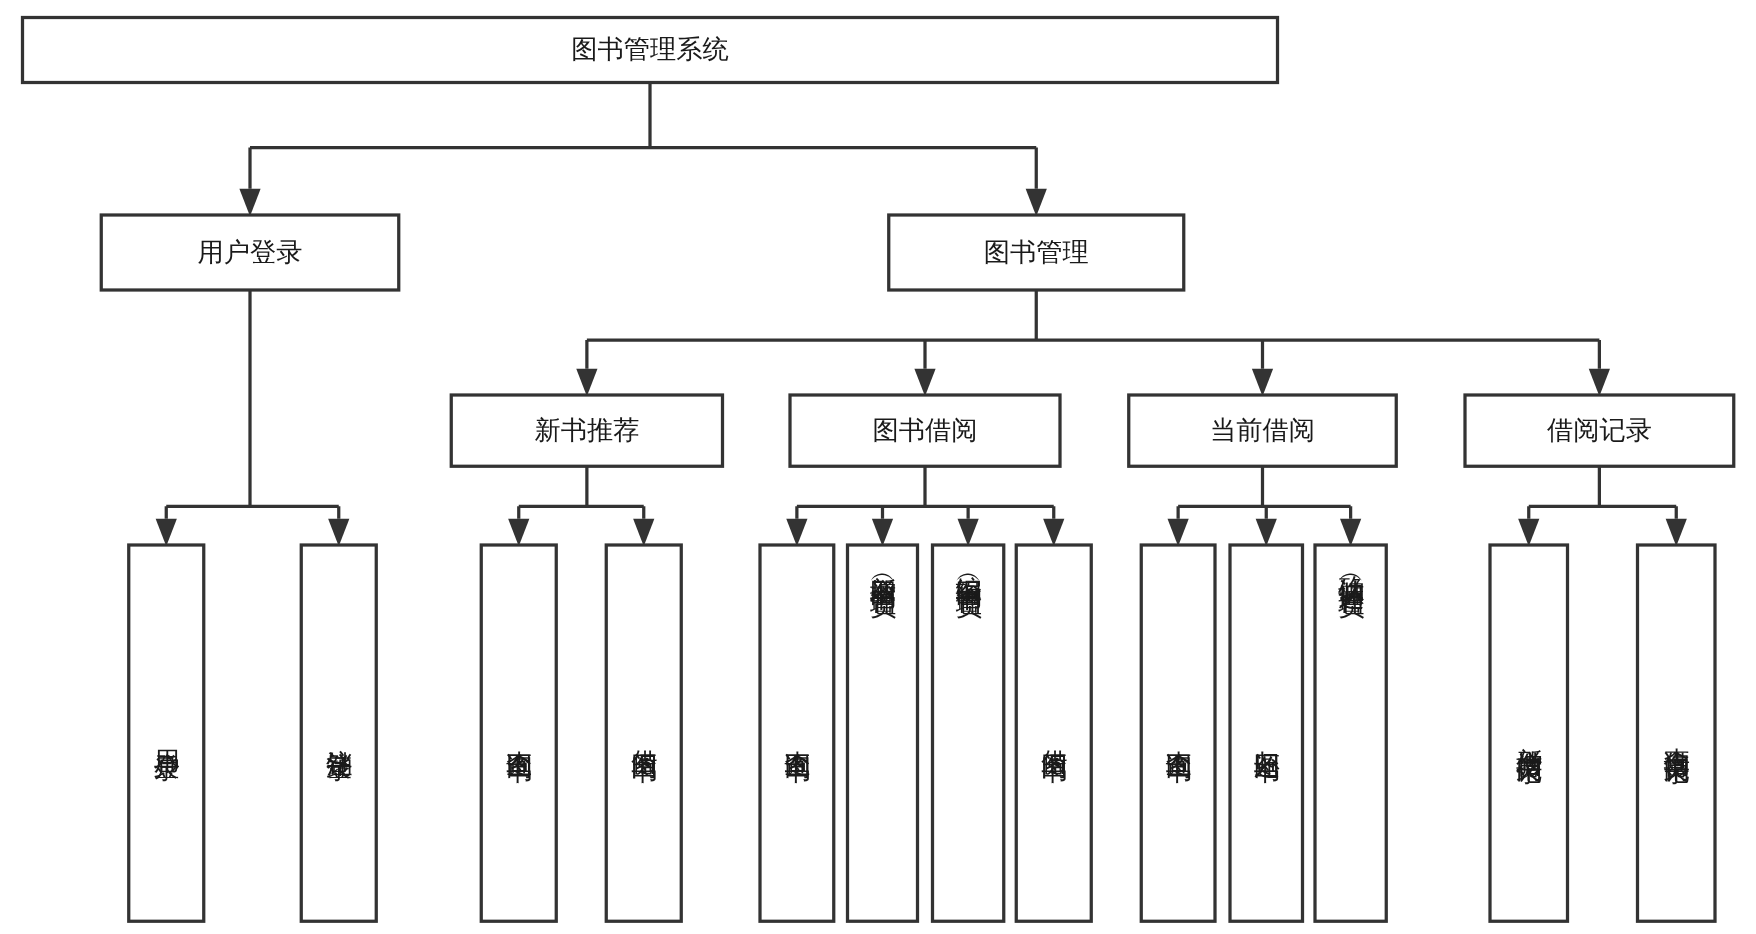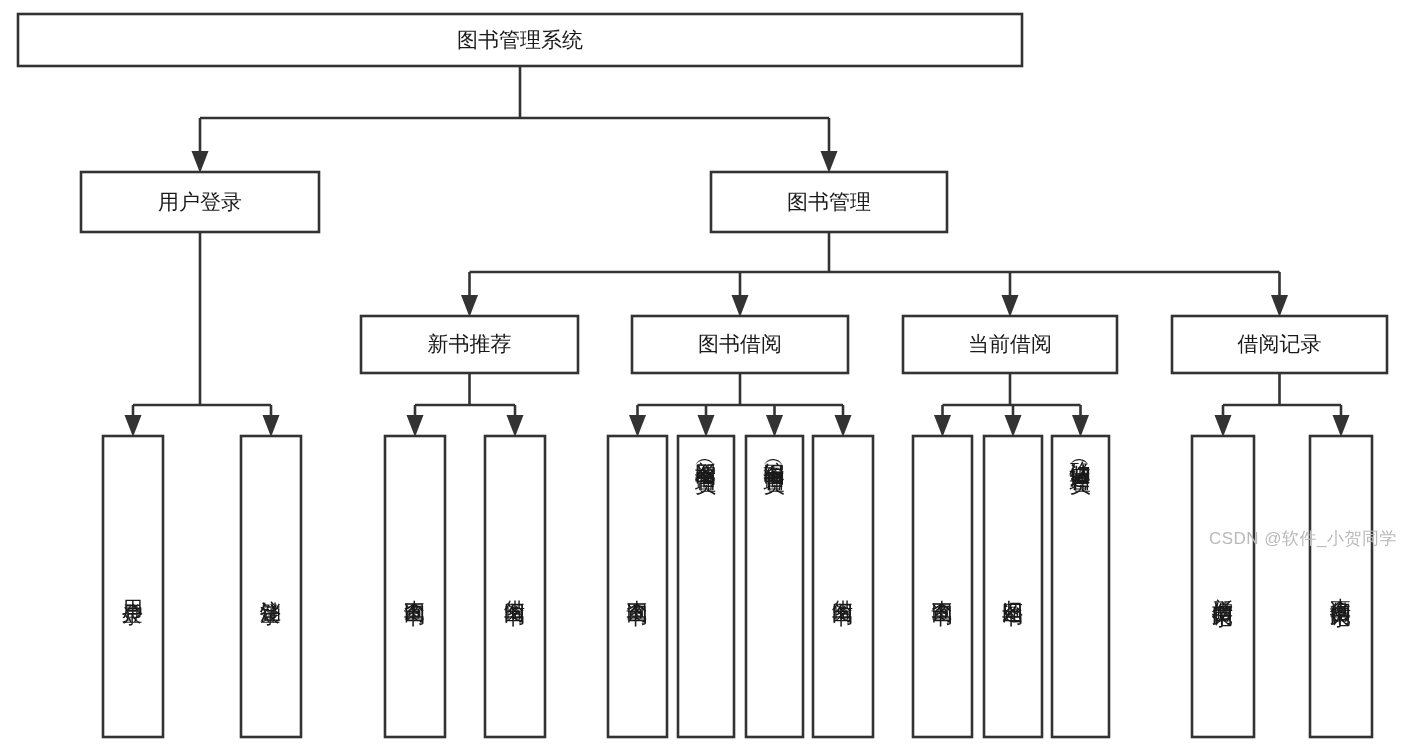--- a/index.html
+++ b/index.html
@@ -212,14 +212,13 @@
       <div class="node-label-v" style="left: 637.5px; transform: translate(-50%, -50%); top: 586.5px;">查询图书</div>
       <div class="node-label-v" style="left: 706px; transform: translateX(-50%); top: 444px;">新增图书（管理员）</div>
       <div class="node-label-v" style="left: 774.5px; transform: translateX(-50%); top: 444px;">编辑图书（管理员）</div>
       <div class="node-label-v" style="left: 843px; transform: translate(-50%, -50%); top: 586.5px;">借阅图书</div>
       <div class="node-label-v" style="left: 942.5px; transform: translate(-50%, -50%); top: 586.5px;">查询图书</div>
       <div class="node-label-v" style="left: 1013px; transform: translate(-50%, -50%); top: 586.5px;">归还图书</div>
       <div class="node-label-v" style="left: 1080.5px; transform: translateX(-50%); top: 444px;">确认归还（管理员）</div>
       <div class="node-label-v" style="left: 1223px; transform: translate(-50%, -50%); top: 586.5px;">新增借阅记录</div>
       <div class="node-label-v" style="left: 1341px; transform: translate(-50%, -50%); top: 586.5px;">查询借阅记录</div>
     </div>
-  <div class="watermark">CSDN @软件_小贺同学</div>
 </div>
 
 </body></html>

